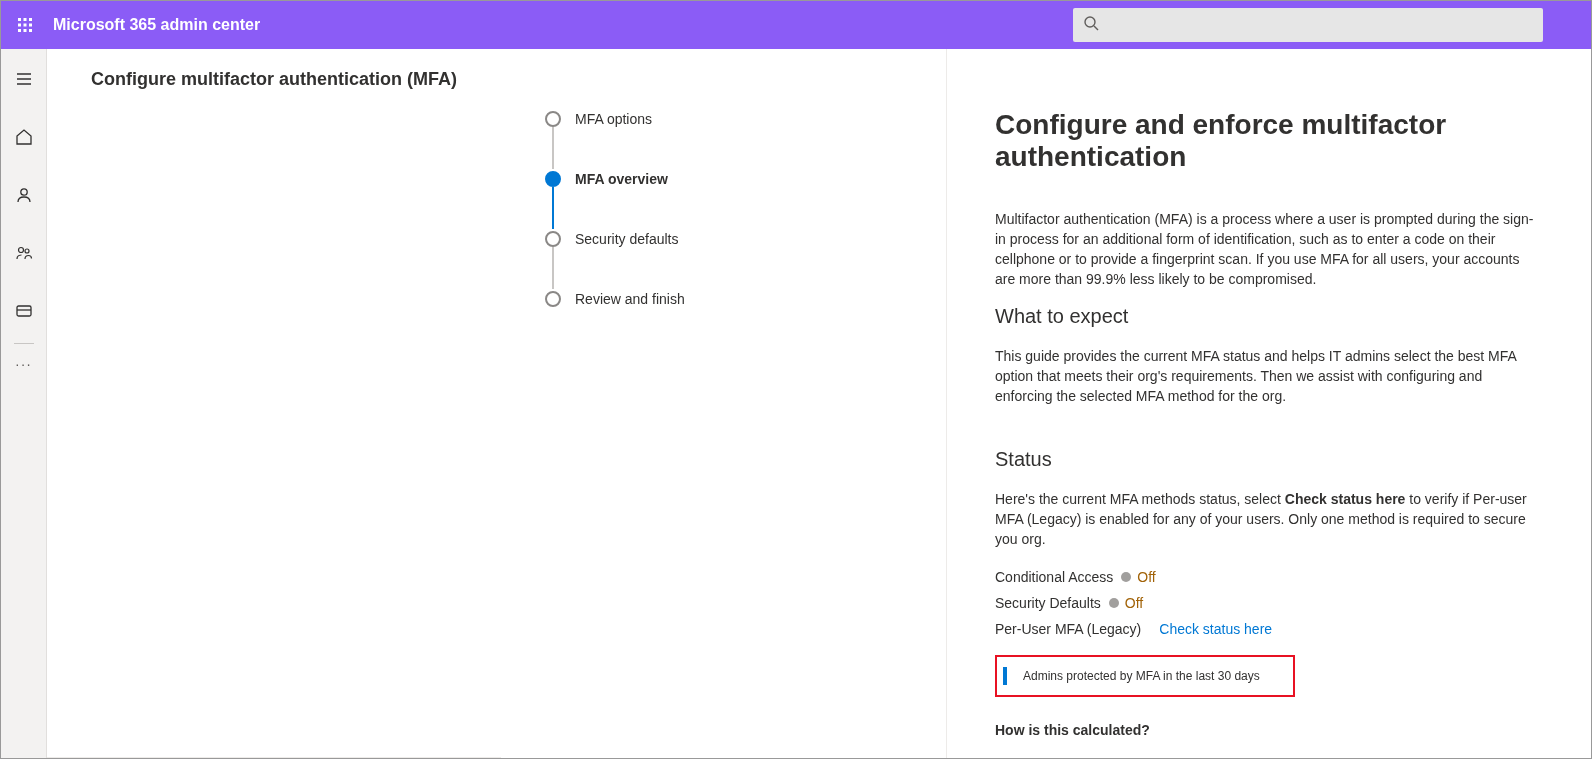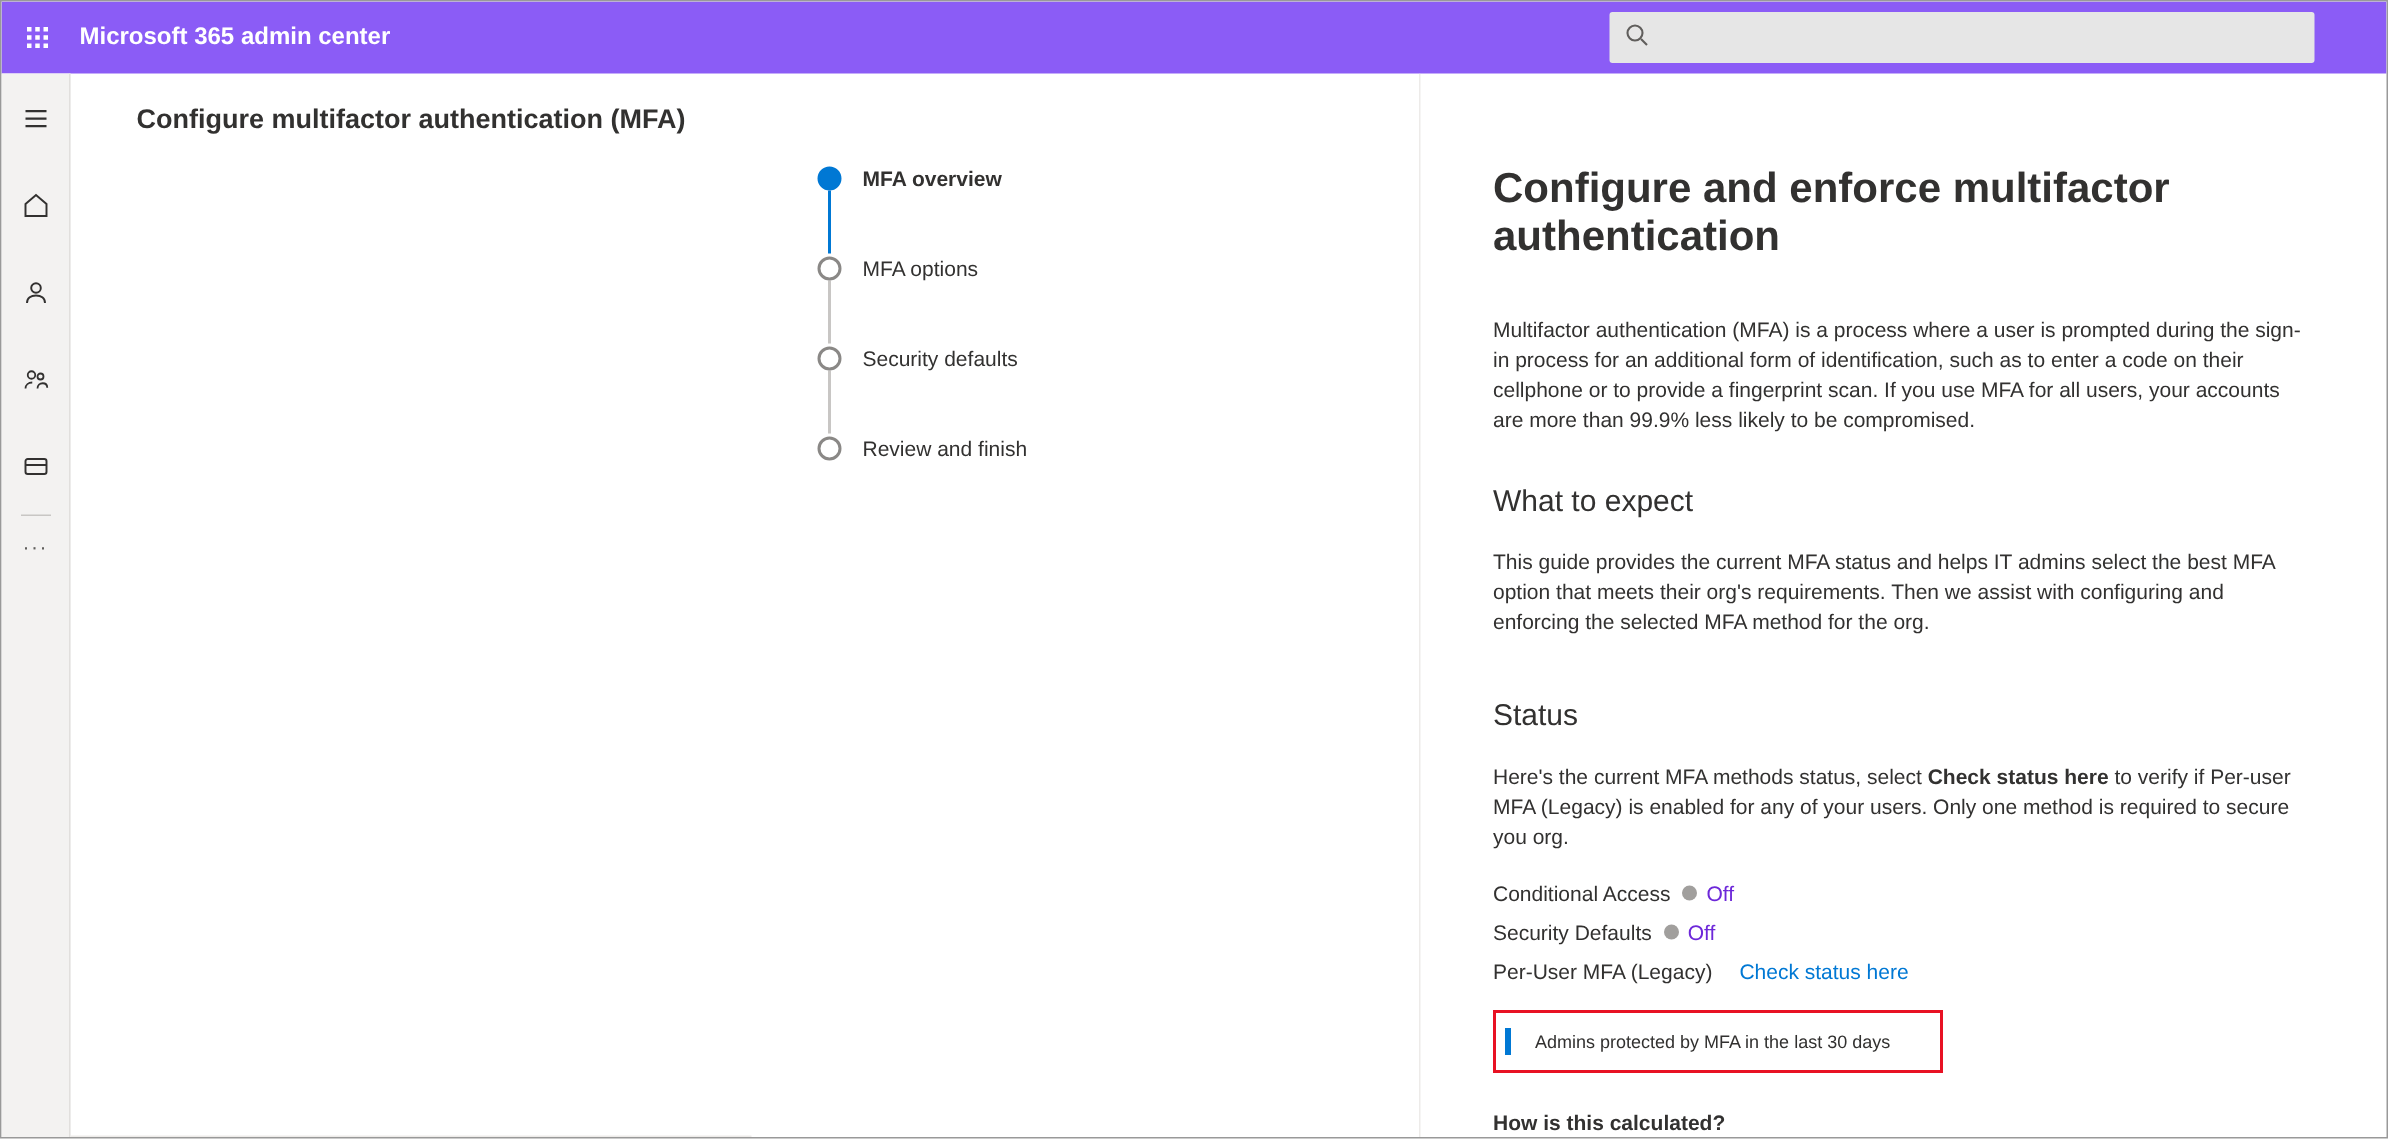--- a/index.html
+++ b/index.html
@@ -179,21 +179,21 @@
     }
     .main-content h1 {
       font-size: 28px;
       font-weight: 700;
       margin-bottom: 36px;
     }
     .main-content p.body-text {
       font-size: 14px;
       line-height: 20px;
       max-width: 720px;
-      margin-bottom: 34px;
+      margin-bottom: 16px;
     }
     .main-content h3 {
       font-size: 20px;
       font-weight: 400;
       margin-bottom: 18px;
     }
     .status-intro {
       font-size: 14px;
       line-height: 20px;
       max-width: 700px;
@@ -208,21 +208,21 @@
     }
     .status-label { margin-right: 8px; }
     .dot {
       width: 10px;
       height: 10px;
       border-radius: 50%;
       background: #a19f9d;
       margin-right: 6px;
     }
     .status-value {
-      color: #6d28d9;
+      color: #a16207;
       font-size: 14px;
     }
     .status-link {
       color: #0078d4;
       text-decoration: none;
       margin-left: 10px;
       font-size: 14px;
       cursor: pointer;
     }
     .highlight-box {
@@ -335,28 +335,28 @@
   </div>
 
   <div class="content-area">
     <div class="page-header">
       <h2>Configure multifactor authentication (MFA)</h2>
     </div>
 
     <div class="body-split">
       <div class="steps-panel">
         <div class="step-list">
+          <div class="step-item">
+            <div class="step-circle"></div>
+            <div class="step-label">MFA options</div>
+            <div class="step-connector"></div>
+          </div>
           <div class="step-item active">
             <div class="step-circle"></div>
             <div class="step-label">MFA overview</div>
-            <div class="step-connector"></div>
-          </div>
-          <div class="step-item">
-            <div class="step-circle"></div>
-            <div class="step-label">MFA options</div>
             <div class="step-connector"></div>
           </div>
           <div class="step-item">
             <div class="step-circle"></div>
             <div class="step-label">Security defaults</div>
             <div class="step-connector"></div>
           </div>
           <div class="step-item">
             <div class="step-circle"></div>
             <div class="step-label">Review and finish</div>

